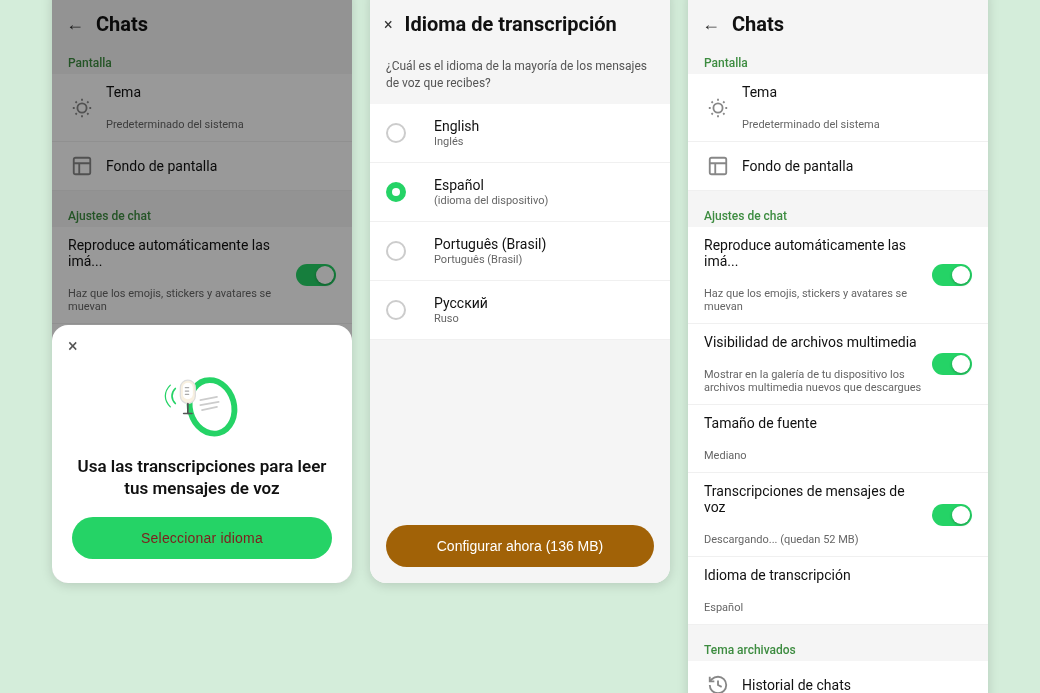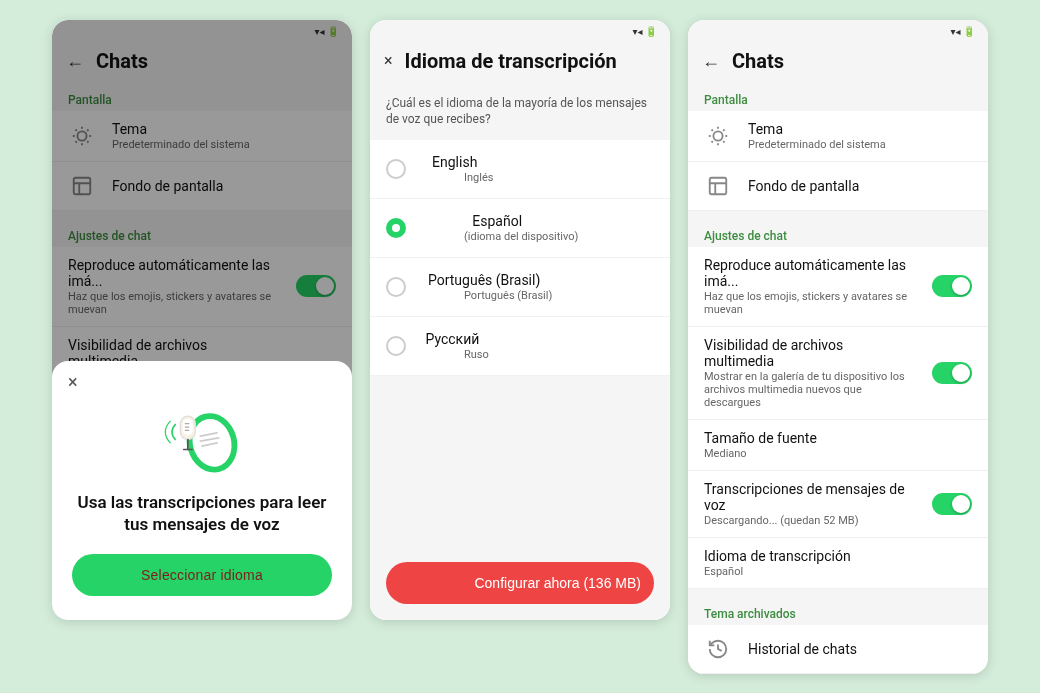--- a/index.html
+++ b/index.html
@@ -73,42 +73,42 @@
       color: #3d8c40;
       font-weight: 500;
       background: #f5f5f5;
     }
     .setting-item {
       display: flex;
       align-items: center;
       padding: 10px 16px;
       background: #fff;
       border-bottom: 1px solid #f0f0f0;
-      gap: 16px;
+      gap: 10px;
     }
     .setting-item .icon-area {
       width: 28px;
       height: 28px;
       display: flex;
       align-items: center;
       justify-content: center;
       flex-shrink: 0;
     }
     .setting-text {
       flex: 1;
     }
     .setting-title {
       font-size: 14px;
       color: #111;
       font-weight: 400;
     }
     .setting-subtitle {
       font-size: 11px;
       color: #666;
-      margin-top: 1px;
+      margin-top: 18px;
     }
     .toggle {
       width: 40px;
       height: 22px;
       border-radius: 11px;
       background: #25d366;
       position: relative;
       flex-shrink: 0;
     }
     .toggle::after {
@@ -207,23 +207,22 @@
       padding: 12px 16px;
       background: #f5f5f5;
       line-height: 1.4;
     }
     .lang-item {
       display: flex;
       align-items: center;
       padding: 14px 16px;
       background: #fff;
       border-bottom: 1px solid #f0f0f0;
-      gap: 10px;
+      gap: 28px;
       cursor: pointer;
-      text-align: center;
     }
     .radio-circle {
       width: 20px;
       height: 20px;
       border-radius: 50%;
       border: 2px solid #ccc;
       flex-shrink: 0;
       display: flex;
       align-items: center;
       justify-content: center;
@@ -241,38 +240,37 @@
     }
     .lang-text-title {
       font-size: 14px;
       color: #111;
       font-weight: 400;
     }
     .lang-text-sub {
       font-size: 11px;
       color: #666;
       margin-top: 1px;
-      margin-left: 48px;
     }
     .bottom-btn-area {
       padding: 16px;
       background: #f5f5f5;
       margin-top: auto;
     }
     .config-btn {
-      background: #ef4444;
+      background: #a16207;
       color: #fff;
       border: none;
       border-radius: 24px;
       width: 100%;
       padding: 13px;
       font-size: 14px;
       font-weight: 500;
       cursor: pointer;
-      text-align: right;
+      text-align: center;
     }
     .screen-content {
       flex: 1;
       overflow: hidden;
       display: flex;
       flex-direction: column;
     }
   </style>
 </head>
 <body>

